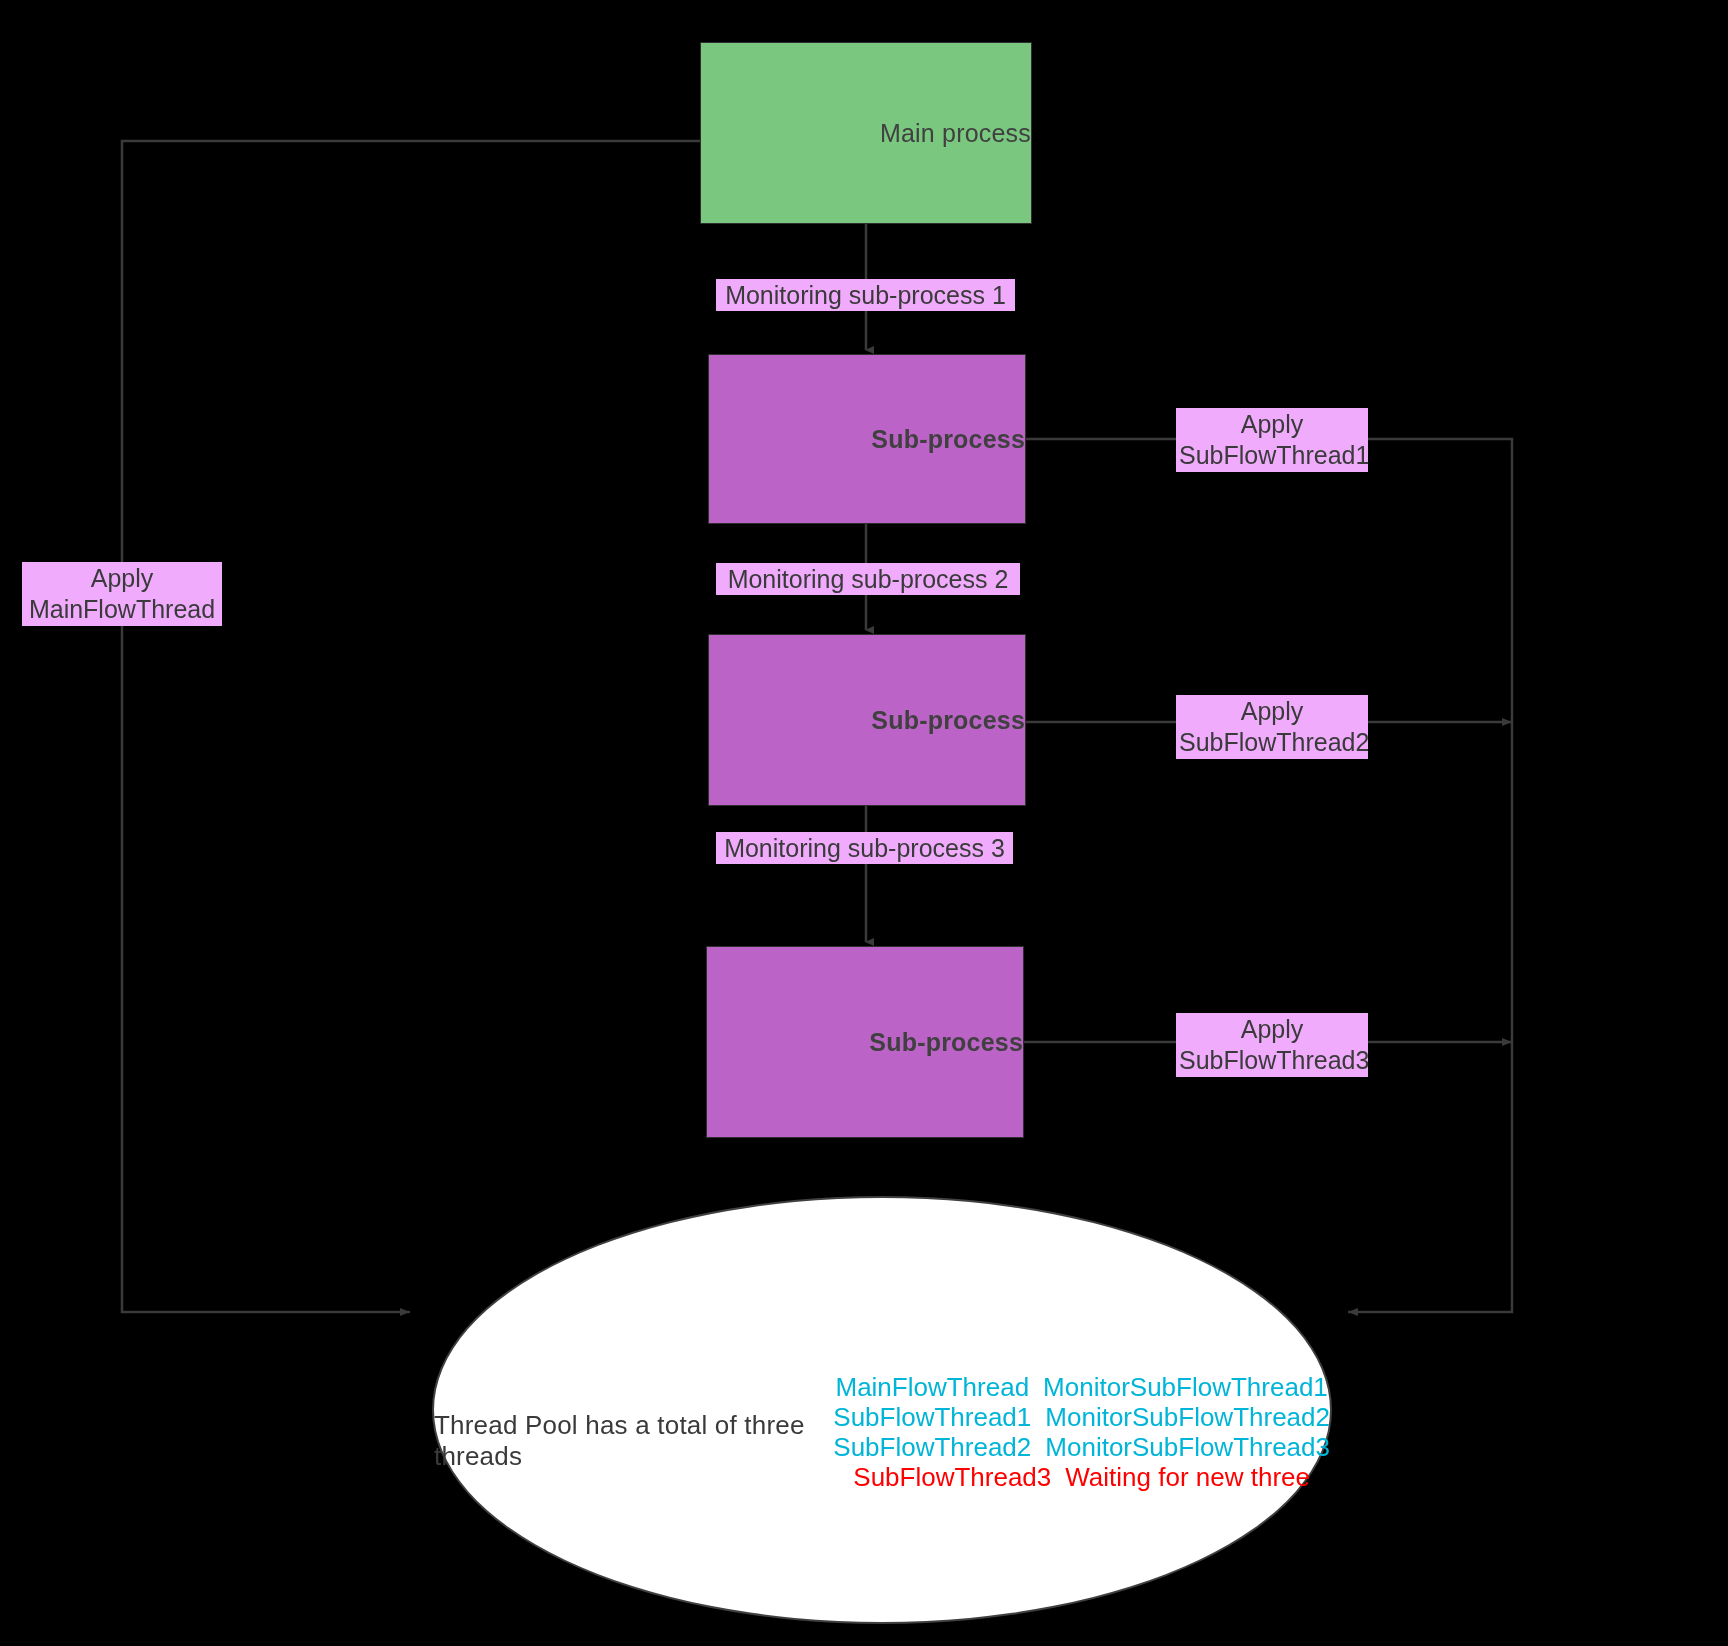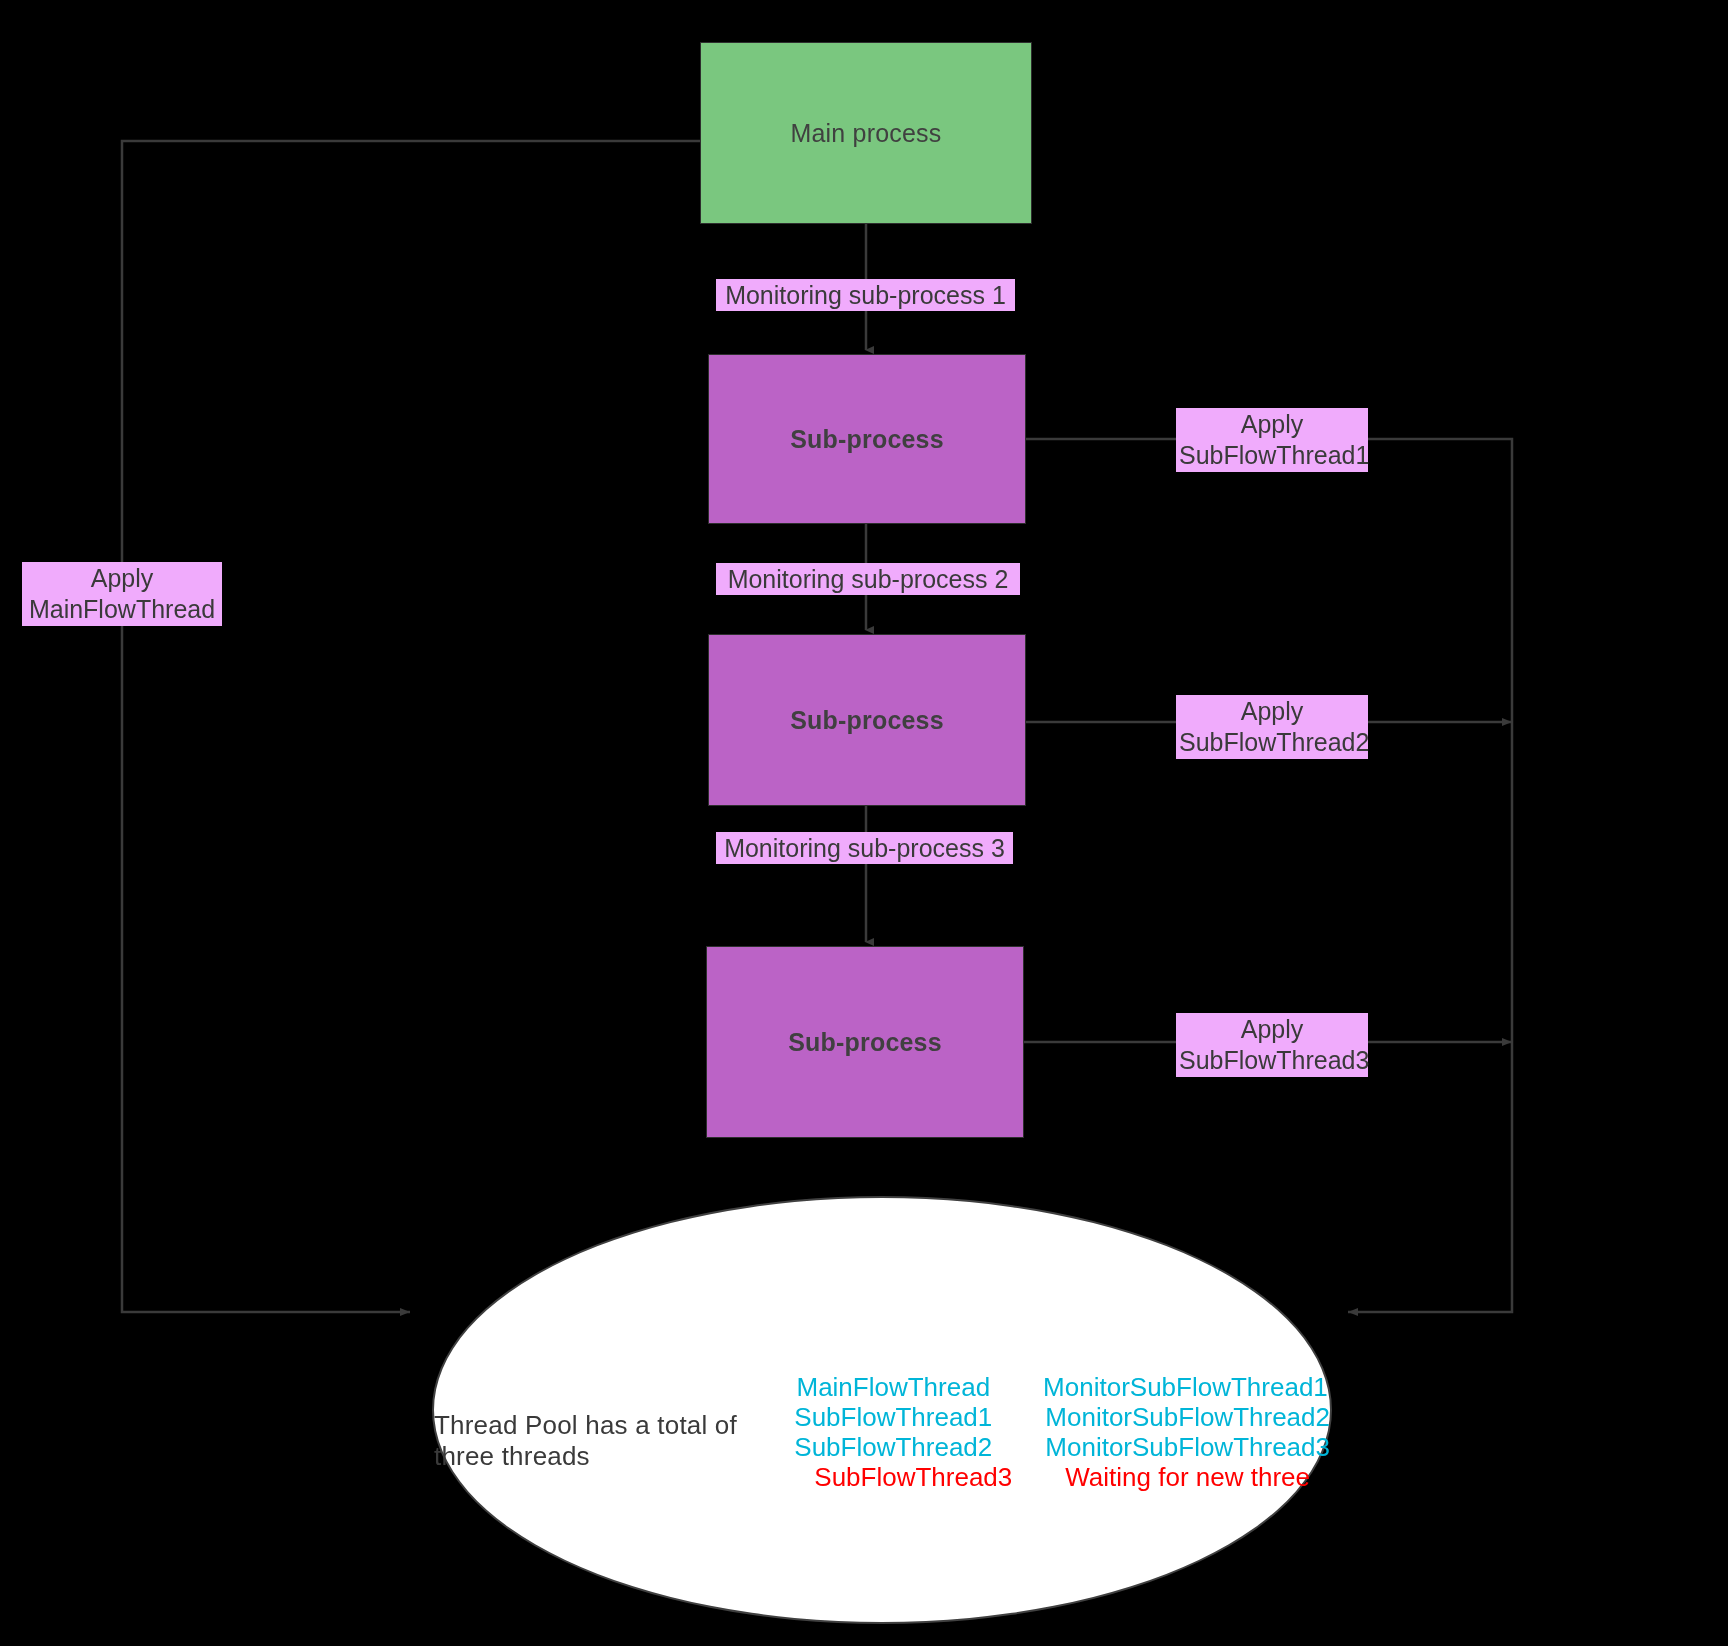--- a/index.html
+++ b/index.html
@@ -18,21 +18,21 @@
     position: absolute;
     left: 0; top: 0;
     width: 1728px;
     height: 1646px;
   }
   .node {
     position: absolute;
     box-sizing: border-box;
     display: flex;
     align-items: center;
-    justify-content: center;
+    justify-content: flex-end;
     color: #404040;
     font-size: 25px;
     letter-spacing: 0.2px;
   }
   .node-main {
     border: 1px solid #2e2e2e;
   }
   .node-sub {
     border: 1px solid #2e2e2e;
     font-weight: bold;
@@ -72,21 +72,21 @@
     align-items: center;
     font-size: 26px;
     line-height: 30px;
   }
   .pool-row {
     display: flex;
     gap: 14px;
     white-space: pre;
   }
   .pool-row .col-a { text-align: right; min-width: 0; }
-  .pool-row .col-b { text-align: right; margin-left: 39px; }
+  .pool-row .col-b { text-align: right; }
 </style>
 </head>
 <body>
 
 <svg id="canvas" viewBox="0 0 1728 1646" xmlns="http://www.w3.org/2000/svg">
   <defs>
     <marker id="arrowDown" markerWidth="10" markerHeight="10" refX="5" refY="8" orient="auto" markerUnits="userSpaceOnUse">
       <path d="M1,0 L9,0 L5,9 Z" fill="#3a3a3a"></path>
     </marker>
     <marker id="arrowRight" markerWidth="11" markerHeight="10" refX="10" refY="5" orient="auto" markerUnits="userSpaceOnUse">

